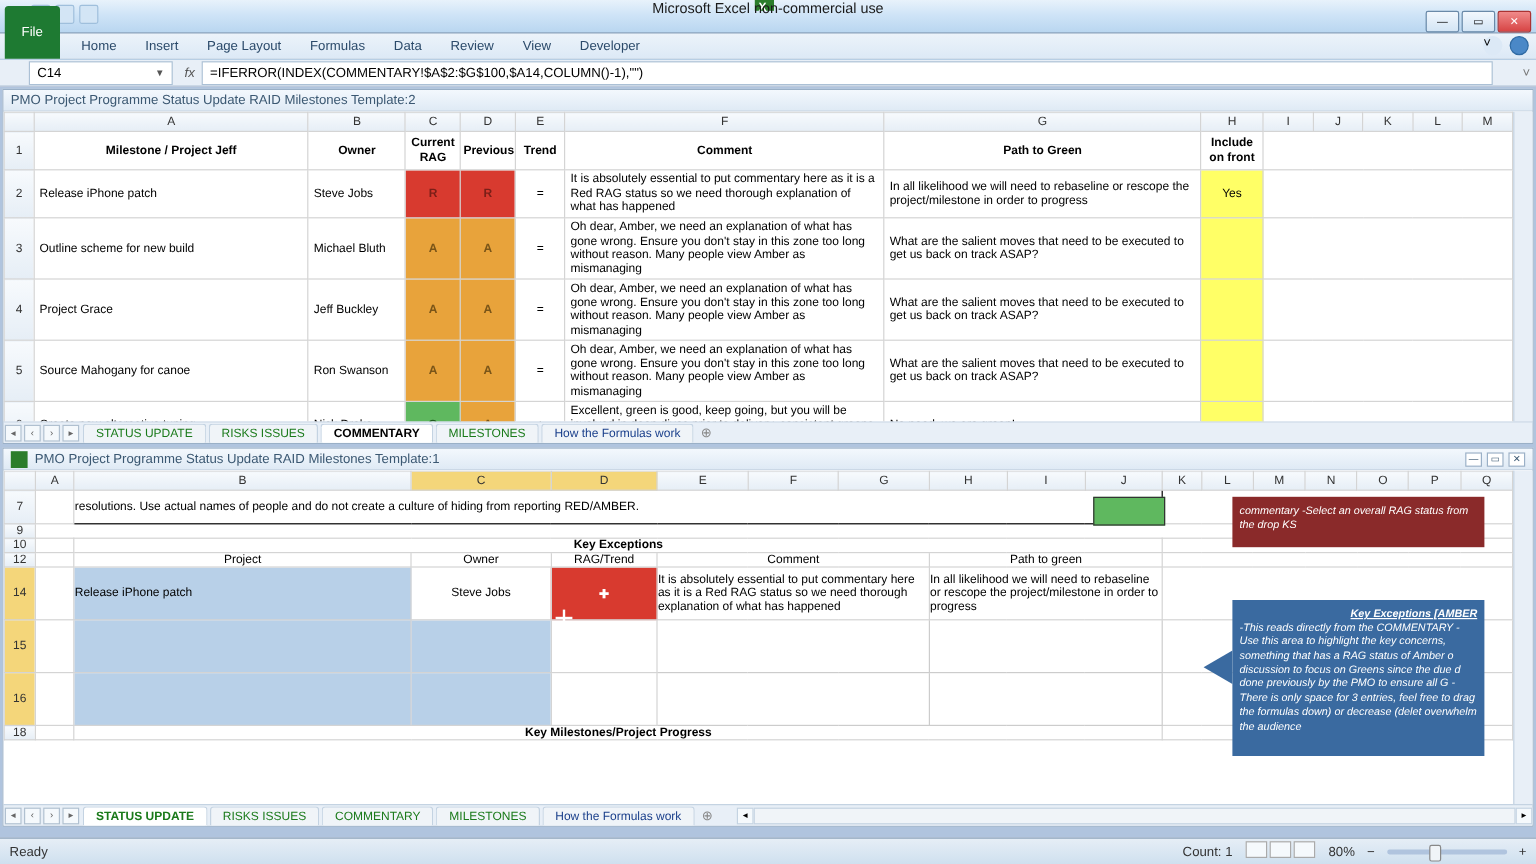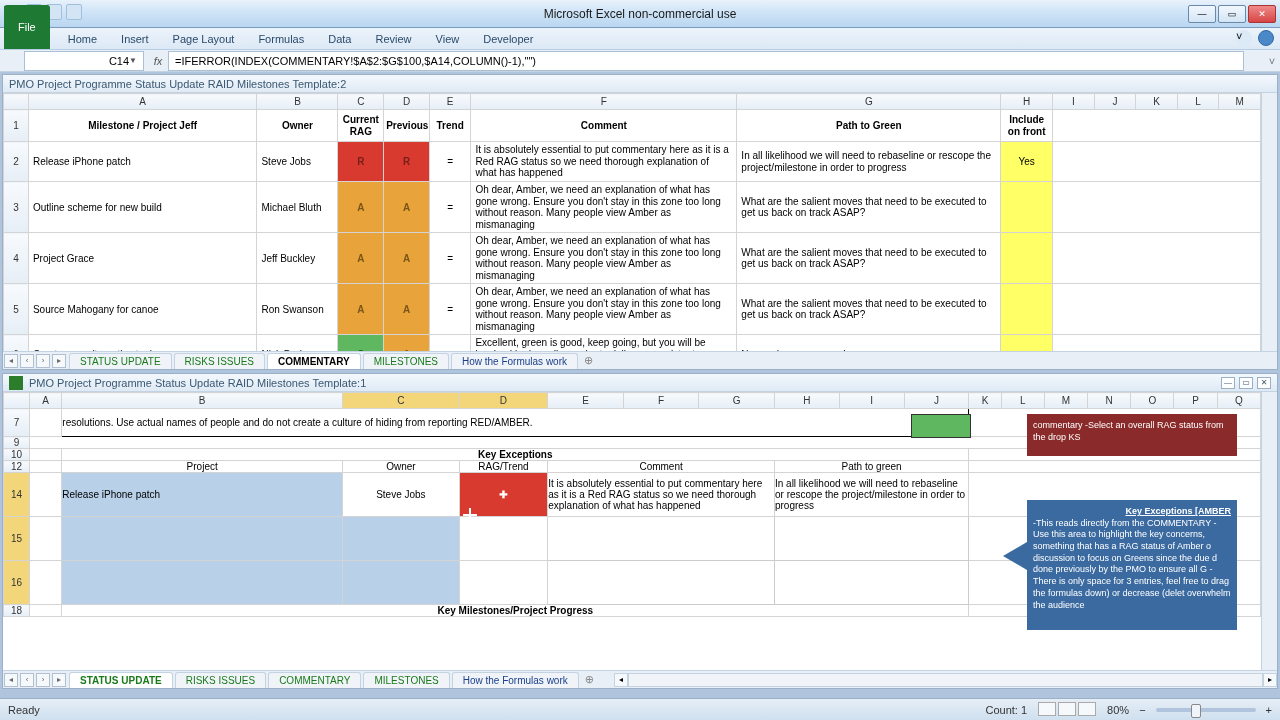--- a/index.html
+++ b/index.html
@@ -1,40 +1,40 @@
 <!DOCTYPE html>
 <html><head>
 <meta charset="utf-8">
 <style>
 html, body { margin:0; padding:0; font-family: "Segoe UI", Tahoma, sans-serif; font-size:11px; background:#ccc; overflow:hidden; }
 * { box-sizing: border-box; }
 
 
-.titlebar { height:28px; background:linear-gradient(to bottom,#e8f2fb,#cfe4f7 45%,#b9d6f0); border-bottom:1px solid #7a9cbf; display:flex; align-items:center; padding:0 4px; position:relative; }
+.titlebar { height:28px; background:linear-gradient(to bottom,#e8f2fb,#cfe4f7 45%,#b9d6f0); border-bottom:1px solid #7a9cbf; display:flex; align-items:center; padding:0 4px; position:relative;flex-direction:column; }
 .titlebar .icon { width:16px; height:16px; background:#2b7d2b; margin-right:6px; position:relative; }
 .titlebar .icon::after { content:"X"; color:#fff; font-size:10px; font-weight:bold; position:absolute; top:1px; left:3px; }
 .titlebar .title { position:absolute; left:50%; transform:translateX(-50%); color:#1a1a1a; font-size:12px; }
 .winbtns { margin-left:auto; display:flex; gap:2px; }
 .winbtn { width:28px; height:18px; border:1px solid #6a89a8; background:linear-gradient(to bottom,#f2f7fd,#d3e5f5); border-radius:2px; display:flex; align-items:center; justify-content:center; font-size:9px; }
 .winbtn.close { background:linear-gradient(to bottom,#f08a8a,#d74545); color:#fff; border-color:#a33; }
 
 
 .qat { position:absolute; left:26px; top:4px; display:flex; gap:4px; }
 .qat span { width:16px; height:16px; background:#d3e5f5; border:1px solid #9fbfdc; border-radius:2px; }
 
 
 .ribbon-tabs { height:22px; background:linear-gradient(to bottom,#ecf3fa,#dce9f6); border-bottom:1px solid #b7cee4; display:flex; align-items:flex-end; padding-left:4px; position:relative; }
 .file-tab { background:#1e7a32; color:#fff; padding:16px 14px; font-size:11px; border-top-left-radius:3px; border-top-right-radius:3px; margin-right:6px; }
 .rtab { padding:4px 12px; color:#2b4a6a; font-size:11px; }
 .ribbon-right { position:absolute; right:6px; top:2px; display:flex; gap:6px; }
 .ribbon-right span { width:16px; height:16px; border-radius:50%; background:#4a88c7; border:1px solid #2f6aa3; }
 
 
 .fbar { height:22px; background:#e8eff7; border-bottom:1px solid #c4d3e2; display:flex; align-items:center; }
-.namebox { width:120px; height:20px; background:#fff; border:1px solid #abc0d5; margin:0 4px 0 24px; display:flex; align-items:center; padding:0 6px; font-size:11px; justify-content:flex-end; }
+.namebox { width:120px; height:20px; background:#fff; border:1px solid #abc0d5; margin:0 4px 0 24px; display:flex; align-items:center; padding:0 6px; font-size:11px; justify-content:space-between; }
 .namebox .dd { font-size:8px; color:#555; }
 .fx { width:20px; text-align:center; font-style:italic; color:#555; }
 .formula-input { flex:1; height:20px; background:#fff; border:1px solid #abc0d5; padding:0 6px; font-size:11px; display:flex; align-items:center; margin-right:20px; }
 .fbar .expand { width:16px; text-align:center; color:#777; }
 
 
 .workarea { position:absolute; top:72px; left:0; right:0; bottom:22px; background:#b0c4de; padding:2px; }
 .wbwin { background:#eef2f7; border:1px solid #9ab0c7; margin-bottom:3px; display:flex; flex-direction:column; }
 .wb1 { height:296px; }
 .wb2 { height:316px; }
@@ -87,21 +87,21 @@
 
 .wb2 .colh.sel, .wb2 .rowh.sel { background:#f4d67a; }
 .band-intro { background:#fff; padding:4px 8px; font-size:12px; }
 .section-hdr { background:#fff; border:1px solid #000; text-align:center; font-weight:bold; font-size:11px; padding:2px; }
 .ke-row td { border:1px solid #999; }
 .ke-project { background:#b8d0e8; padding:6px 8px; font-size:11px; border:1px solid #333; }
 .ke-owner { background:#fff; text-align:center; font-size:11px; border:1px solid #333; }
 .ke-rag { background:#d83a2f; text-align:center; color:#fff; font-weight:bold; font-size:14px; border:1px solid #333; }
 .ke-comment { background:#fff; font-size:9px; padding:4px; border:1px solid #333; }
 .ke-empty { background:#b8d0e8; border:1px solid #333; }
-.sidebox { position:absolute; font-size:9px; color:#fff; padding:6px; line-height:1.3; }
+.sidebox { position:absolute; font-size:9px; color:#fff; padding:6px; line-height:1.3;font-style:italic; }
 .sidebox.red { background:#8a2a2a; right:24px; top:22px; width:210px; height:42px; }
 .sidebox.blue { background:#3a6aa0; right:24px; top:108px; width:210px; height:130px; }
 .arrow-left { position:absolute; right:234px; top:150px; width:0; height:0; border-top:14px solid transparent; border-bottom:14px solid transparent; border-right:24px solid #3a6aa0; }
 .greenbox { position:absolute; right:290px; top:22px; width:60px; height:24px; background:#5fb85f; border:1px solid #333; }
 
 .cursor-cross { position:absolute; width:14px; height:14px; pointer-events:none; }
 .cursor-cross::before, .cursor-cross::after { content:""; position:absolute; background:#fff; }
 .cursor-cross::before { left:6px; top:0; width:2px; height:14px; }
 .cursor-cross::after { top:6px; left:0; height:2px; width:14px; }
 

